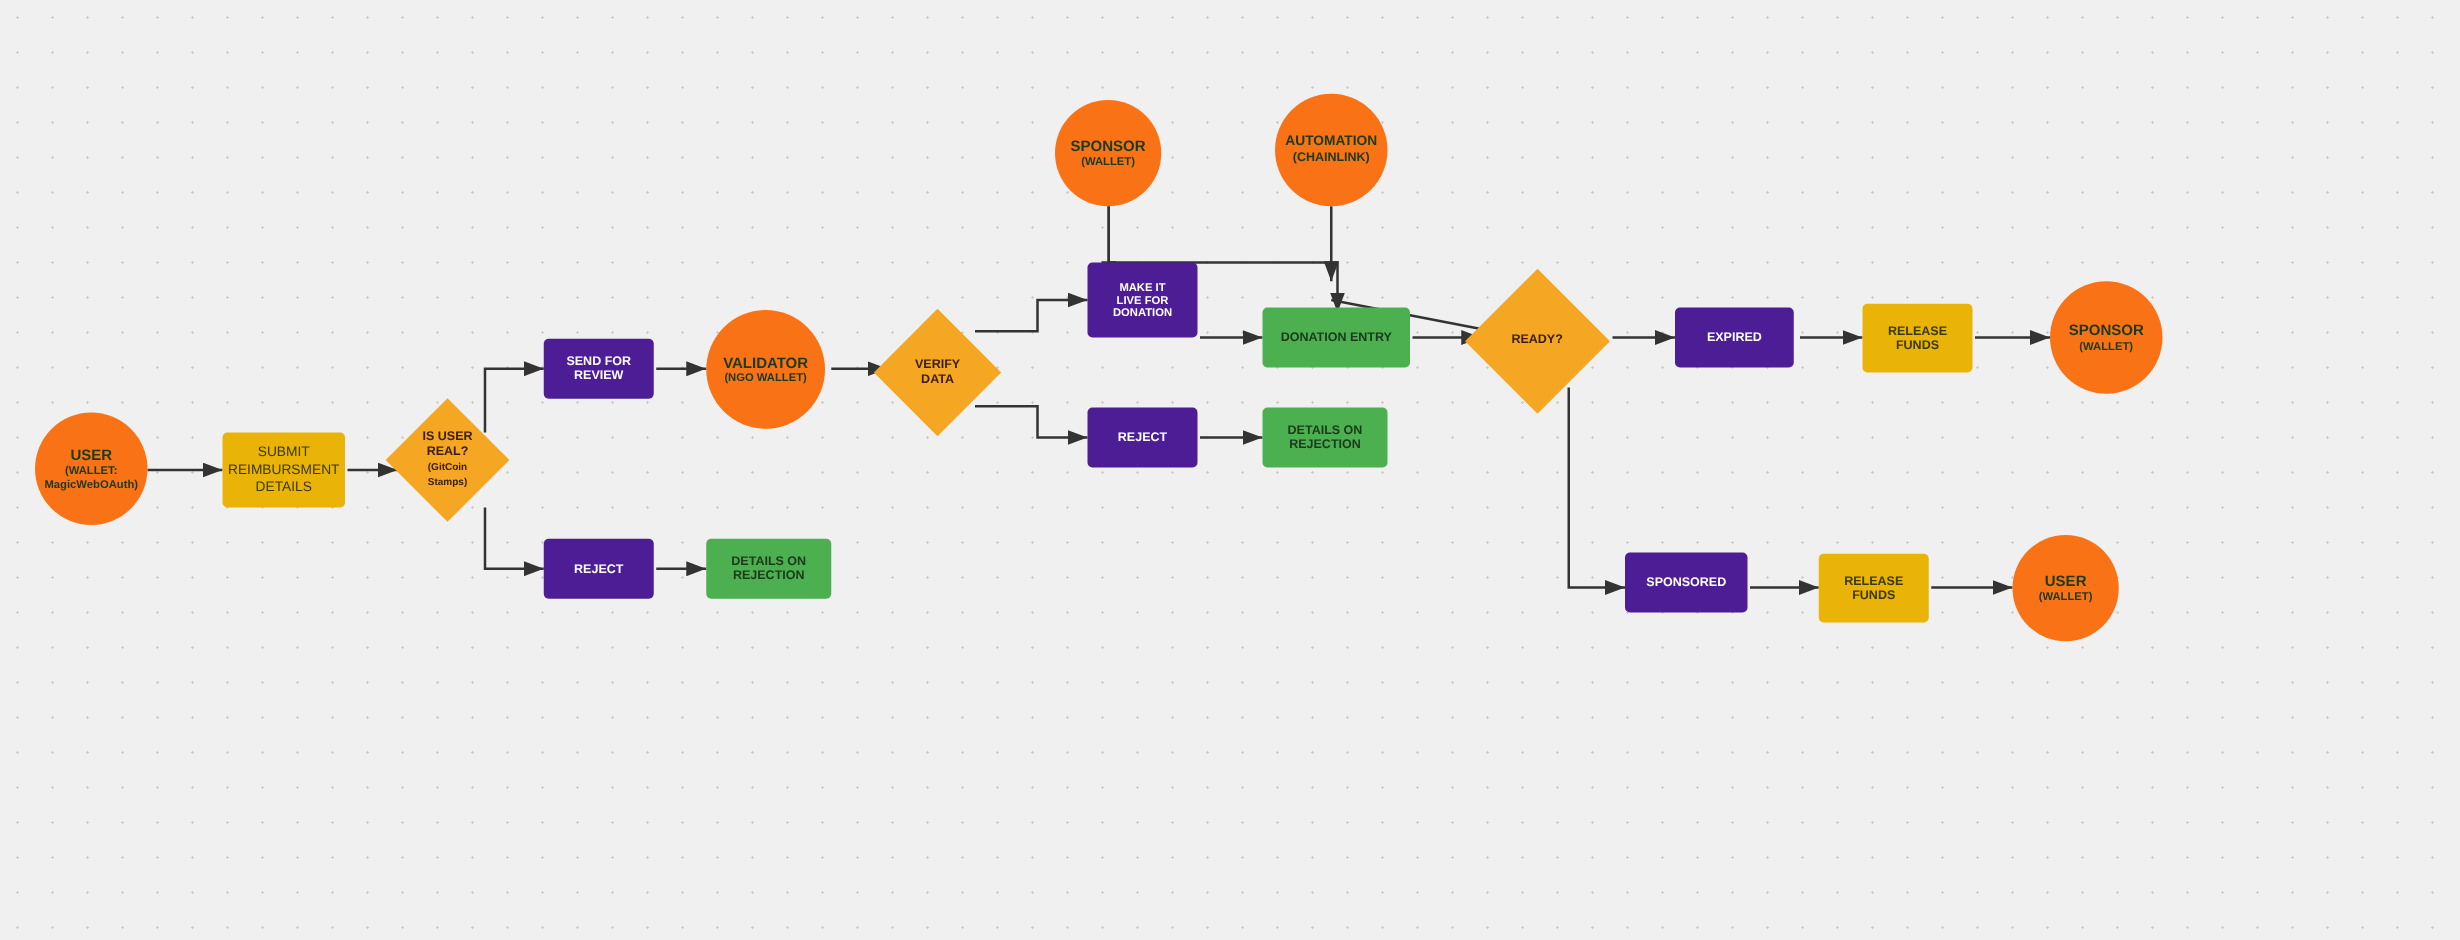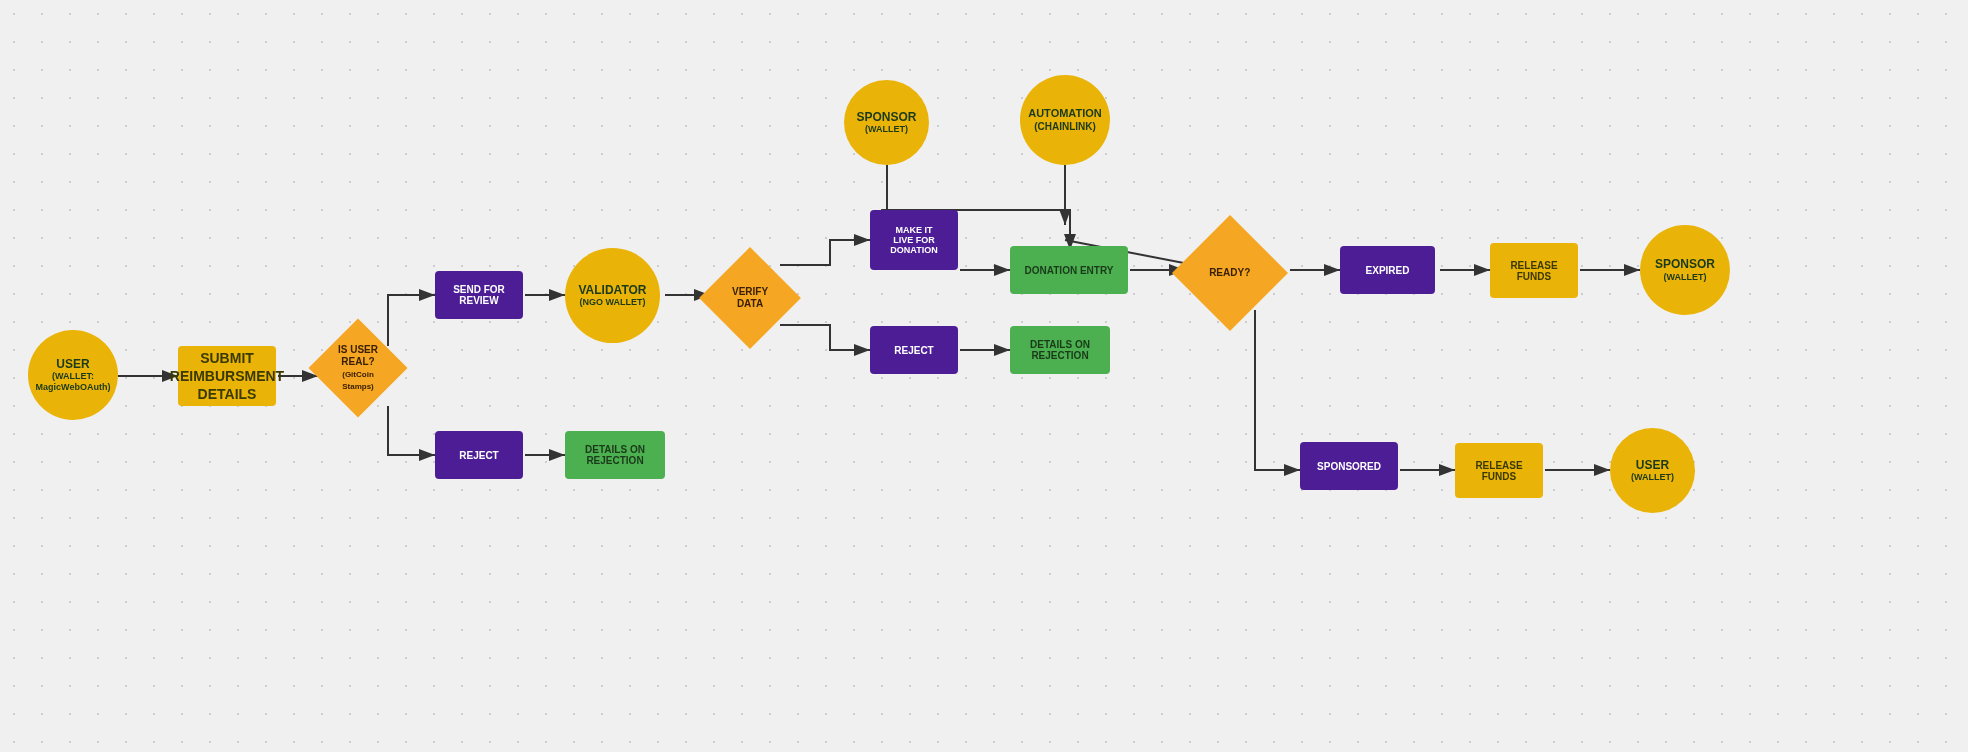--- a/index.html
+++ b/index.html
@@ -17,21 +17,21 @@
     .node {
       position: absolute;
       display: flex;
       align-items: center;
       justify-content: center;
       text-align: center;
     }
 
     .circle {
       border-radius: 50%;
-      background: #eab308;
+      background: #f97316;
       color: #1a3a1a;
       font-weight: bold;
       font-size: 11px;
       line-height: 1.2;
     }
 
     .rect-red {
       background: #4c1d95;
       color: #fff;
       font-weight: bold;
@@ -144,21 +144,21 @@
 </svg>
 
 <div class="node circle" style="width:90px;height:90px;left:28px;top:330px;">
   <div>
     <div style="font-size:12px;font-weight:bold;">USER</div>
     <div style="font-size:9px;">(WALLET:<br>MagicWebOAuth)</div>
   </div>
 </div>
 
 <div class="node rect-yellow" style="width:98px;height:60px;left:178px;top:346px;">
-  <div style="font-size:14px;font-weight:bold;line-height:1.3;">SUBMIT<br>REIMBURSMENT<br>DETAILS</div>
+  <div style="font-size:11px;font-weight:normal;line-height:1.3;">SUBMIT<br>REIMBURSMENT<br>DETAILS</div>
 </div>
 
 <div class="diamond-container" style="left:318px;top:328px;width:80px;height:80px;">
   <div class="diamond" style="width:70px;height:70px;">
     <span class="diamond-text">IS USER<br>REAL?<br><span style="font-size:8px;">(GitCoin<br>Stamps)</span></span>
   </div>
 </div>
 
 <div class="node rect-red" style="width:88px;height:48px;left:435px;top:271px;">
   <div>SEND FOR<br>REVIEW</div>

